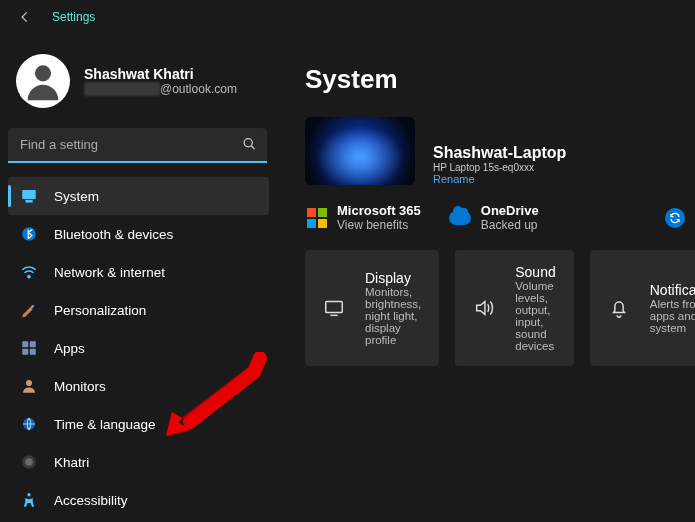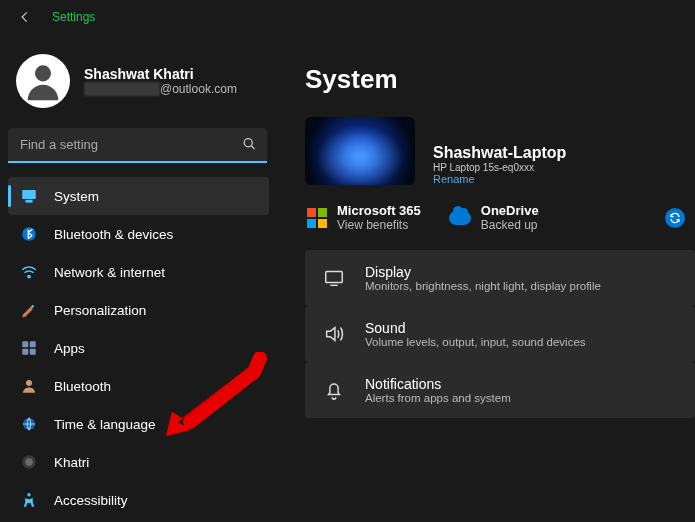--- a/index.html
+++ b/index.html
@@ -1,20 +1,20 @@
 <!DOCTYPE html>
 <html><head>
 <meta charset="utf-8">
 <style>
   * { margin: 0; padding: 0; box-sizing: border-box; font-family: 'Segoe UI', Tahoma, sans-serif; }
   body { background: #1a1a1a; color: #fff; width: 695px; height: 522px; overflow: hidden; position: relative; }
 
   .titlebar { display: flex; align-items: center; padding: 8px 16px; gap: 18px; }
   .titlebar .back { width: 18px; height: 18px; display:flex; align-items:center; justify-content:center; color:#ccc; }
-  .titlebar .title { font-size: 12px; color: #22c55e; }
+  .titlebar .title { font-size: 12px; color: #5eead4; }
 
   .layout { display: flex; height: calc(100% - 34px); }
 
   .sidebar { width: 275px; padding: 8px 0 0 8px; display:flex; flex-direction:column; }
   .user { display:flex; align-items:center; gap:14px; padding: 12px 8px 16px 8px; }
   .avatar { width:54px; height:54px; border-radius:50%; background:#fff; display:flex; align-items:center; justify-content:center; position:relative; }
   .avatar svg { width:46px; height:46px; fill:#4a4a4a;}
   .user-info .name { font-weight:600; font-size:14px; }
   .user-info .email { font-size:12px; color:#bbb; }
   .email-blur { display:inline-block; background:#3a3a3a; color:transparent; border-radius:2px; padding:0 2px; filter:blur(1px); }
@@ -46,21 +46,21 @@
   .status-item .label1 { font-size:13px; font-weight:600; }
   .status-item .label2 { font-size:12px; color:#bbb; }
   .ms-logo { width:20px; height:20px; display:grid; grid-template-columns:1fr 1fr; grid-template-rows:1fr 1fr; gap:2px;}
   .ms-logo div:nth-child(1){background:#f25022;} .ms-logo div:nth-child(2){background:#7fba00;}
   .ms-logo div:nth-child(3){background:#00a4ef;} .ms-logo div:nth-child(4){background:#ffb900;}
   .cloud { width:22px; height:14px; background:#0078d4; border-radius:8px; position:relative;}
   .cloud::before{content:'';position:absolute;width:10px;height:10px;background:#0078d4;border-radius:50%;top:-5px;left:4px;}
   .cloud::after{content:'';position:absolute;width:8px;height:8px;background:#0078d4;border-radius:50%;top:-3px;left:11px;}
   .sync-badge { width:20px; height:20px; border-radius:50%; background:#0078d4; display:flex; align-items:center; justify-content:center; margin-left:auto; margin-right:10px;}
 
-  .settings-list { margin-top:18px; display:flex; flex-direction:column; gap:0; }
+  .settings-list { margin-top:18px; display:flex; flex-direction:row; gap:16px; }
   .setting-card { background:#2b2b2b; border-radius:4px; padding:14px 18px; display:flex; align-items:center; gap:20px; cursor:pointer; margin-right:0;}
   .setting-card .cicon { width:22px; height:22px; display:flex; align-items:center; justify-content:center; color:#ddd;}
   .setting-card .ctitle { font-size:14px; font-weight:500; }
   .setting-card .cdesc { font-size:11.5px; color:#bbb; }
 
   
   .arrow { position:absolute; left:160px; top:352px; pointer-events:none; }
 </style>
 </head>
 <body>
@@ -148,21 +148,21 @@
           </span>
         <span>Apps</span>
       </div>
       <div class="nav-item">
         <span class="icon">
             <svg viewBox="0 0 24 24" fill="#c99b6e">
               <circle cx="12" cy="8" r="4"></circle>
               <path d="M4 21c0-4 3.6-7 8-7s8 3 8 7z"></path>
             </svg>
           </span>
-        <span>Bluetooth</span>
+        <span>Monitors</span>
       </div>
       <div class="nav-item">
         <span class="icon">
             <svg viewBox="0 0 24 24" fill="none" stroke="#4cc2ff" stroke-width="1.6">
               <circle cx="12" cy="12" r="8" fill="#1b5fa8" stroke="none"></circle>
               <path d="M4 12h16M12 4c3 3 3 13 0 16M12 4c-3 3-3 13 0 16" stroke="#8fd0ff"></path>
             </svg>
           </span>
         <span>Time &amp; language</span>
       </div>

